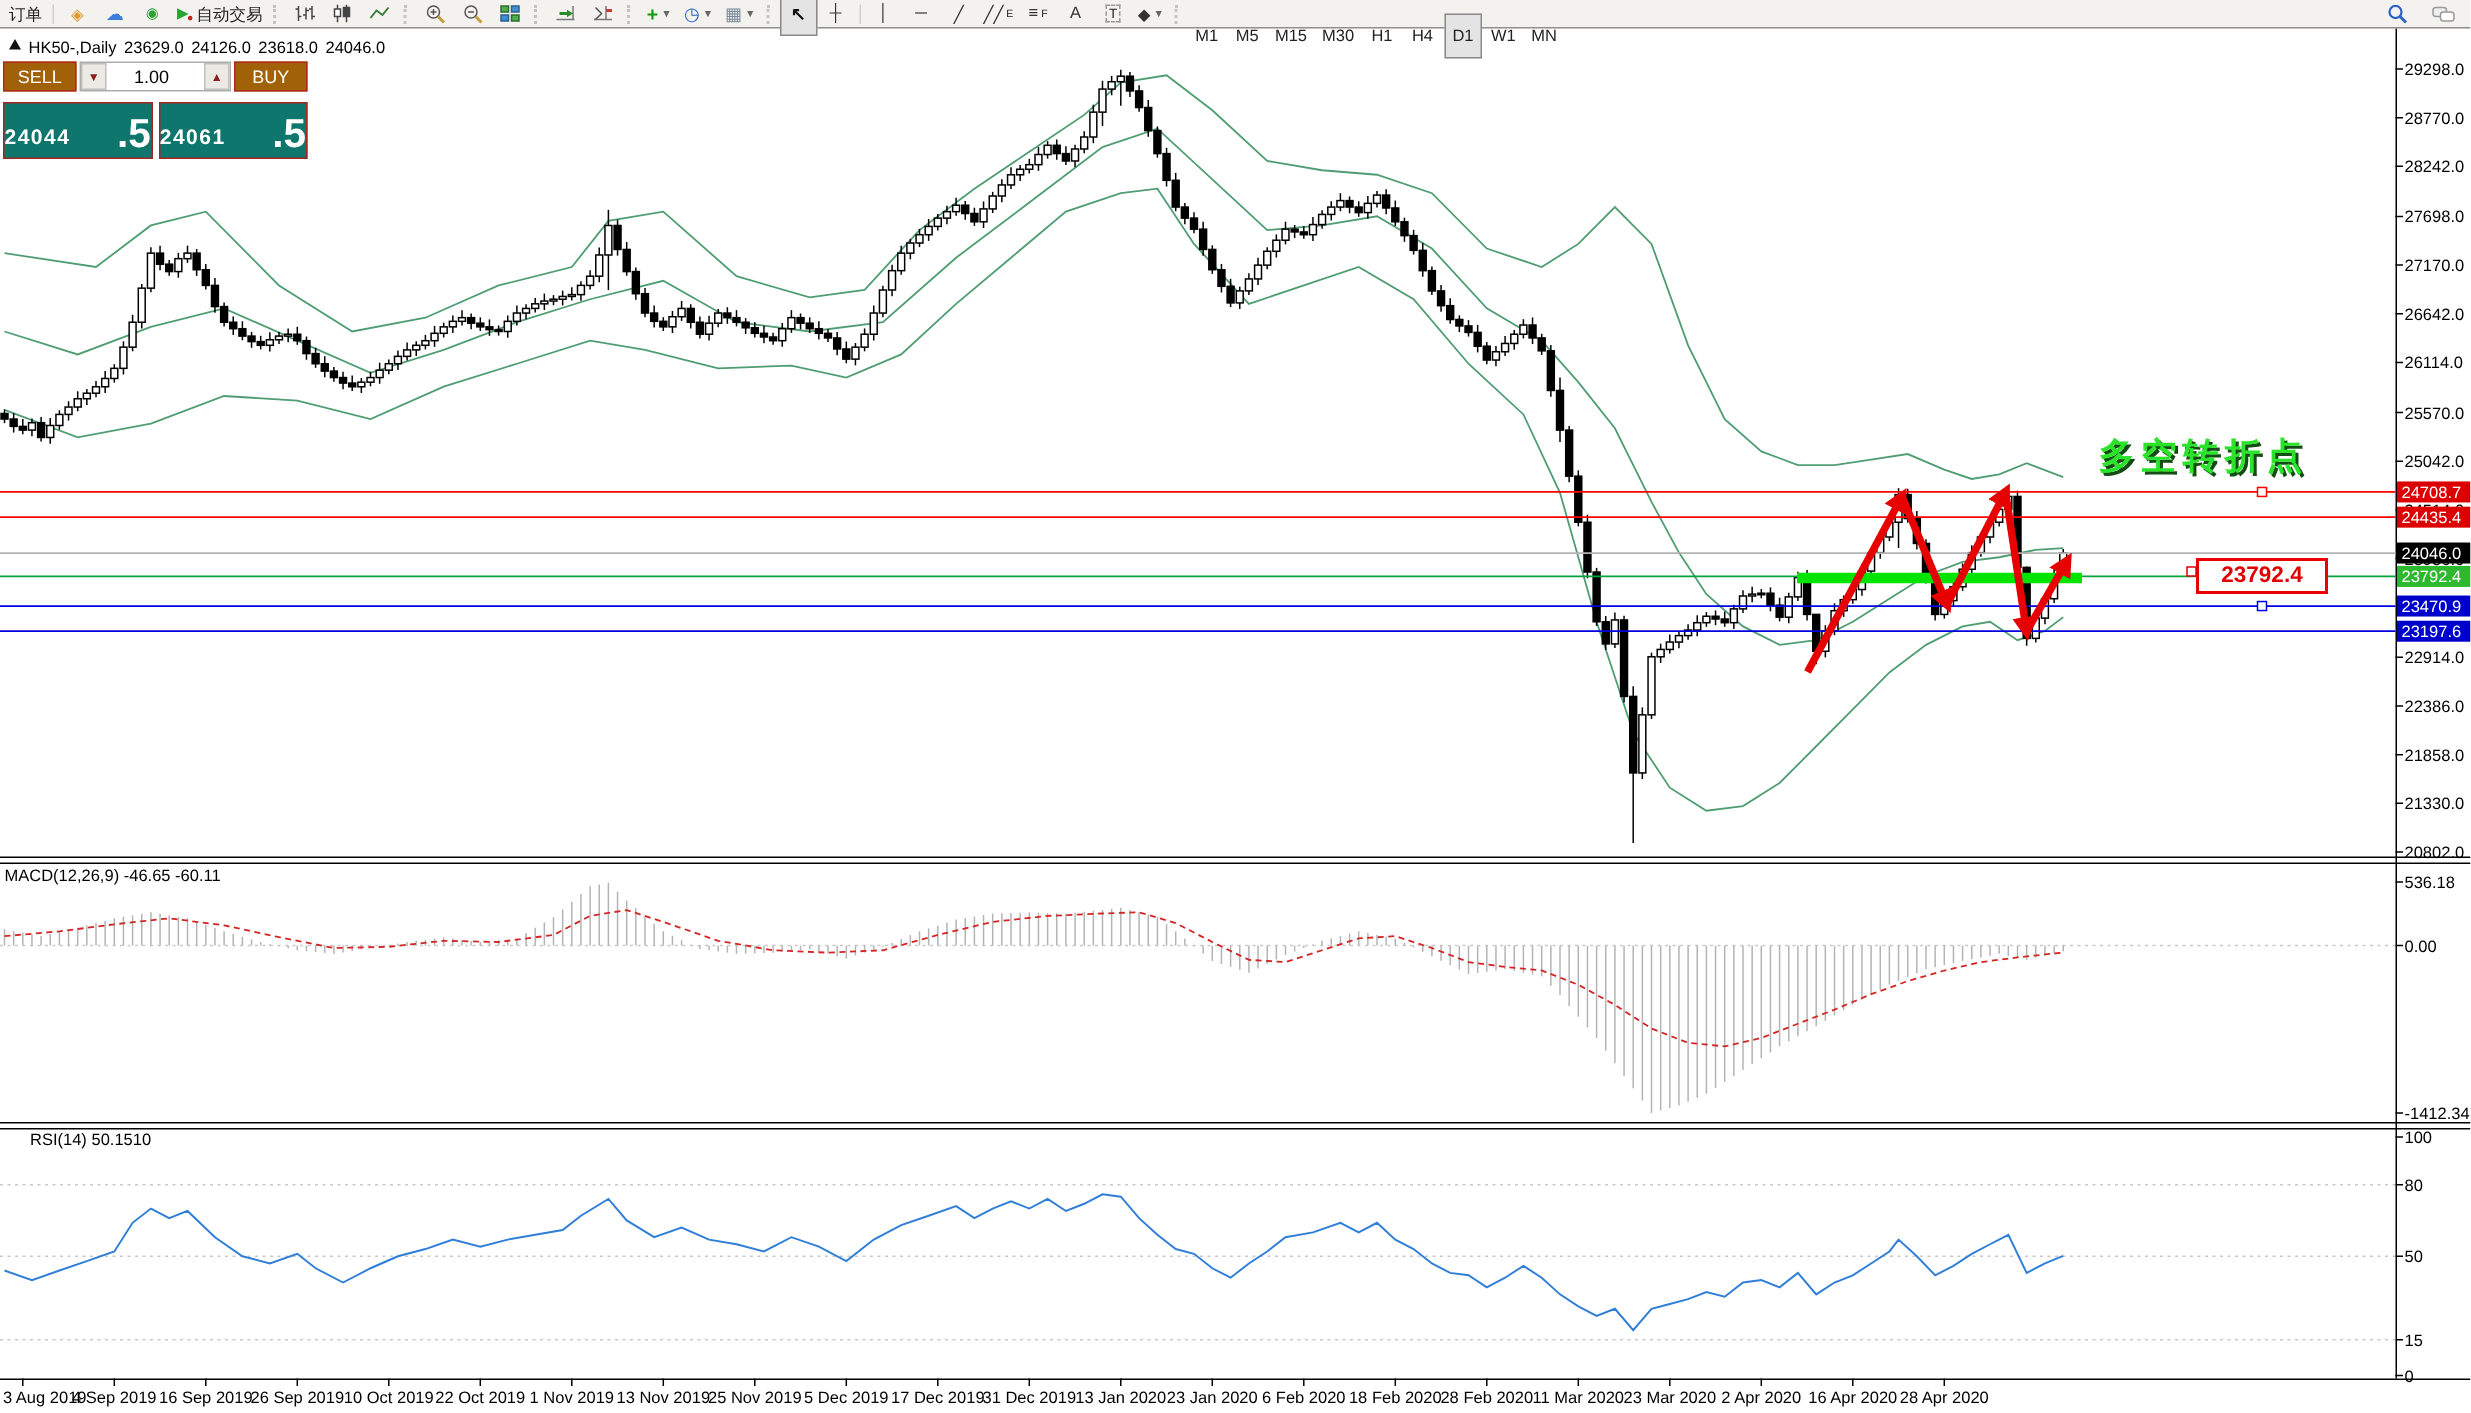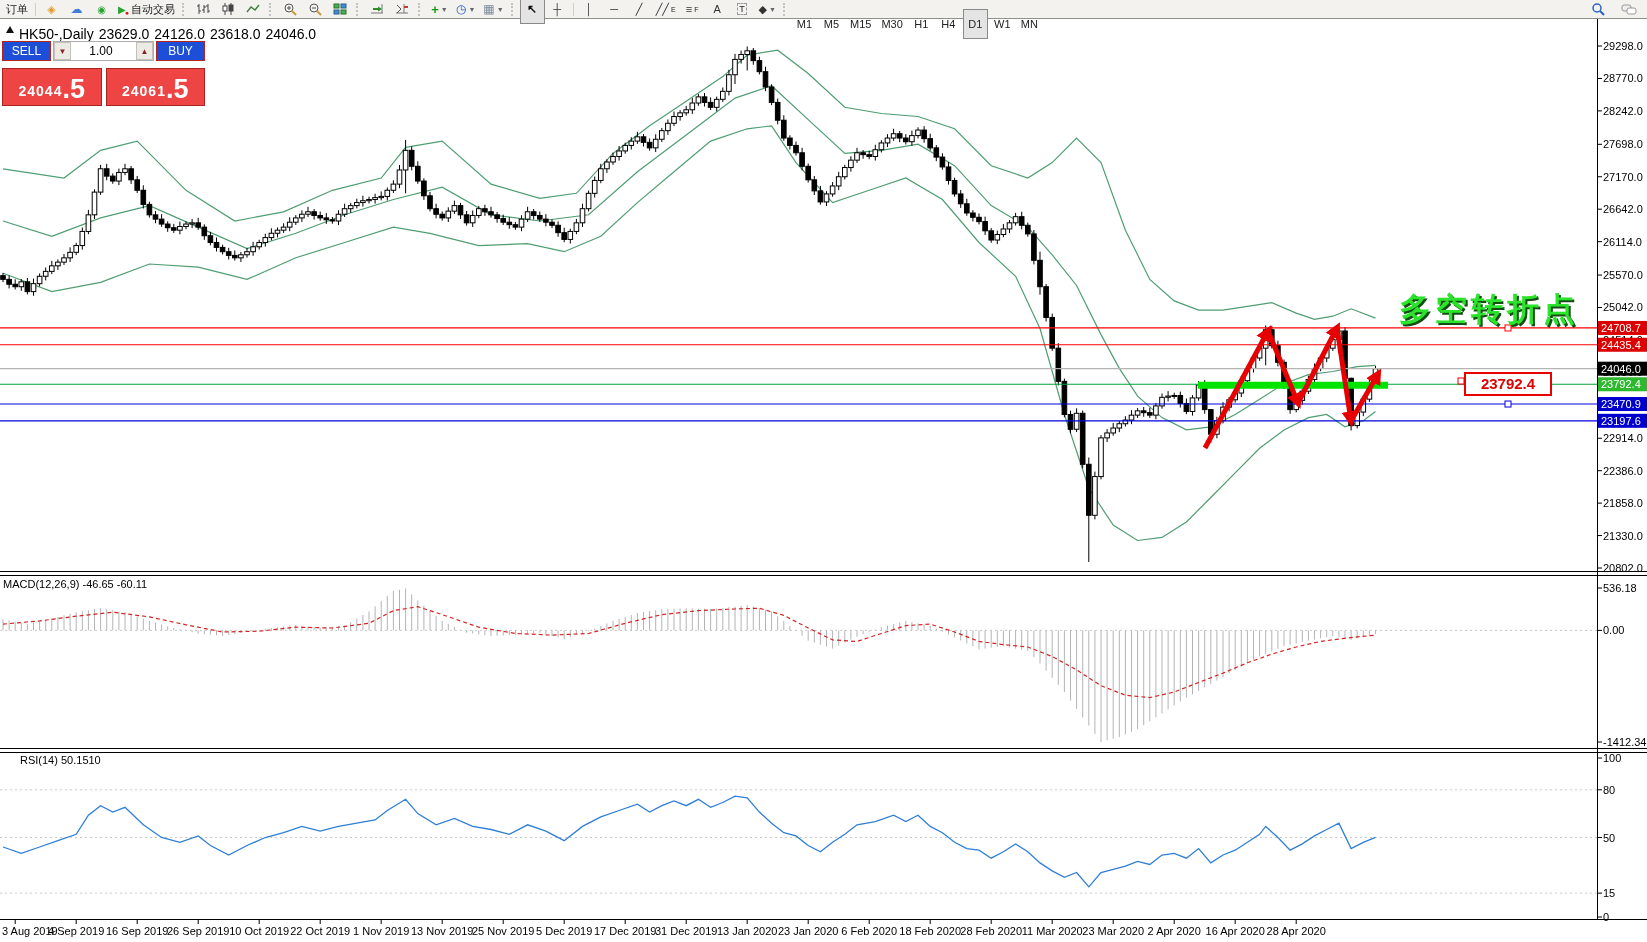--- a/index.html
+++ b/index.html
@@ -20,34 +20,34 @@
   .g-green{color:#27a32f;font-size:10px}
   .g-red{color:#cc2222;font-size:7px;margin-left:-3px;margin-top:6px}
   .g-ind{color:#119a11;font-weight:bold;font-size:13px}
   .g-clk{color:#2b62c9;font-size:12px}
   .g-tpl{color:#7a8a99;font-size:12px}
   .g-cur{font-weight:bold;font-size:12px;color:#111}
   .g-thin{color:#333;font-size:11px}
   .lblT{border:1px dashed #999;padding:0 1px;font-size:9px;line-height:10px}
   .subE{font-size:7px;vertical-align:sub}
   
-  .sym-title{position:absolute;left:6px;top:26px;font-size:14px;color:#000;z-index:4;display:flex;gap:5px;}
+  .sym-title{position:absolute;left:6px;top:26px;font-size:11px;color:#000;z-index:4;display:flex;gap:5px;}
   .tri{width:0;height:0;border-left:4px solid transparent;border-right:4px solid transparent;border-bottom:7px solid #111;}
   .oneclick{position:absolute;left:2px;top:41px;width:203px;z-index:5;}
   .oc-row1{display:flex;height:20px;align-items:stretch;}
-  .btn-sell,.btn-buy{width:47px;background:#1d4ed8;color:#fff;font-size:12px;display:flex;align-items:center;justify-content:center;border:1px solid #b3261f;}
+  .btn-sell,.btn-buy{width:47px;background:#a16207;color:#fff;font-size:12px;display:flex;align-items:center;justify-content:center;border:1px solid #b3261f;}
   .vol-wrap{flex:1;display:flex;margin:0 2px;border:1px solid #adadad;background:#fff;}
   .vol-spin{width:15px;background:#eceae5;color:#8b2020;font-size:8px;display:flex;align-items:center;justify-content:center;border:1px solid #c2c0bb;cursor:default;}
   .vol-val{flex:1;text-align:center;padding-right:5px;font-size:12px;line-height:18px;color:#000;}
   .oc-row2{display:flex;gap:4px;margin-top:7px;height:38px;}
-  .price-box{flex:1;background:#ef4444;border:1px solid #a82420;color:#fff;display:flex;align-items:flex-end;justify-content:center;padding-bottom:2px;}
+  .price-box{flex:1;background:#0f766e;border:1px solid #a82420;color:#fff;display:flex;align-items:flex-end;justify-content:space-between;padding-bottom:2px;}
   .pb-main{font-size:14px;font-weight:bold;line-height:24px;letter-spacing:1px;}
   .pb-big{font-size:27px;font-weight:bold;line-height:28px;}
   .ind-label{position:absolute;font-size:11px;color:#000;z-index:4;white-space:nowrap;}
-  .cn-note{position:absolute;left:1399px;top:288px;font-size:32px;font-weight:bold;color:#2be32b;
+  .cn-note{position:absolute;left:1399px;top:288px;font-size:24px;font-weight:bold;color:#2be32b;
     text-shadow:2px 2px 0 #134d13;letter-spacing:4px;z-index:5;white-space:nowrap;}
   .price-note{position:absolute;left:1464px;top:372px;width:84px;height:20px;border:2px solid #ea0000;
     background:#fff;color:#e00000;font-size:15px;font-weight:bold;text-align:center;line-height:20px;z-index:5;}
   svg text{font-family:"Liberation Sans",sans-serif;}
 </style>
 </head>
 <body>
 
 <div class="app">
 

